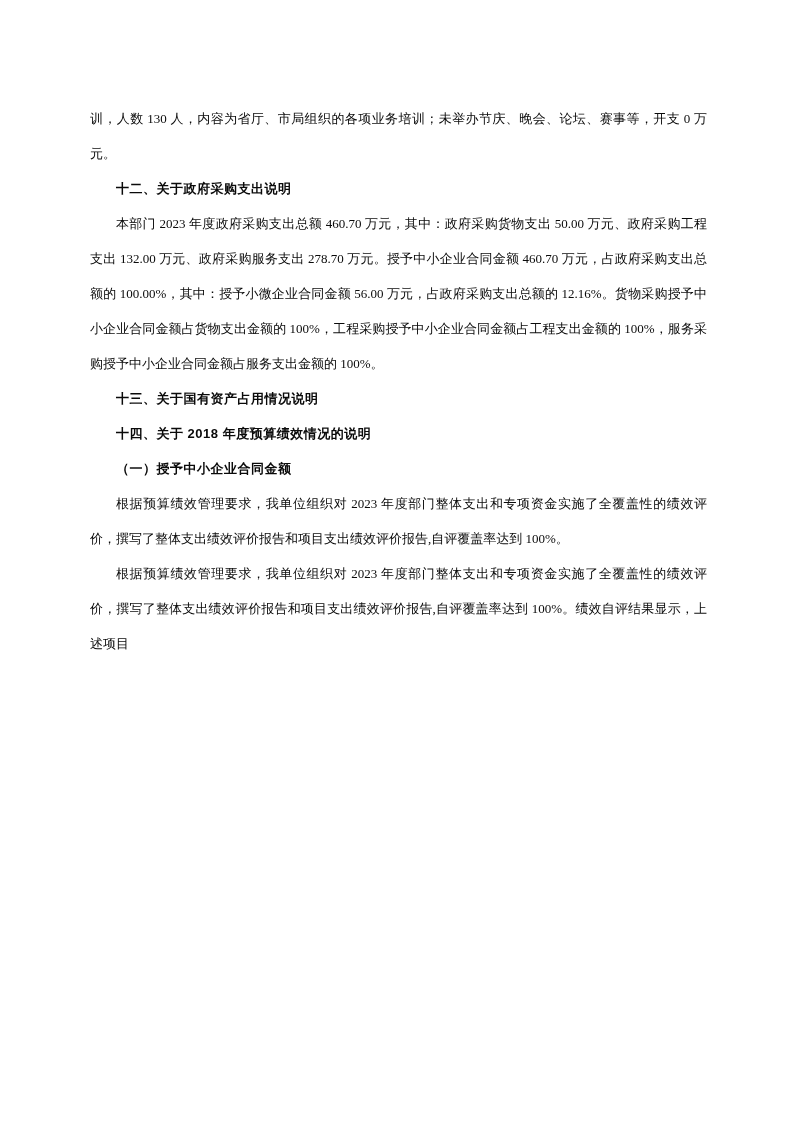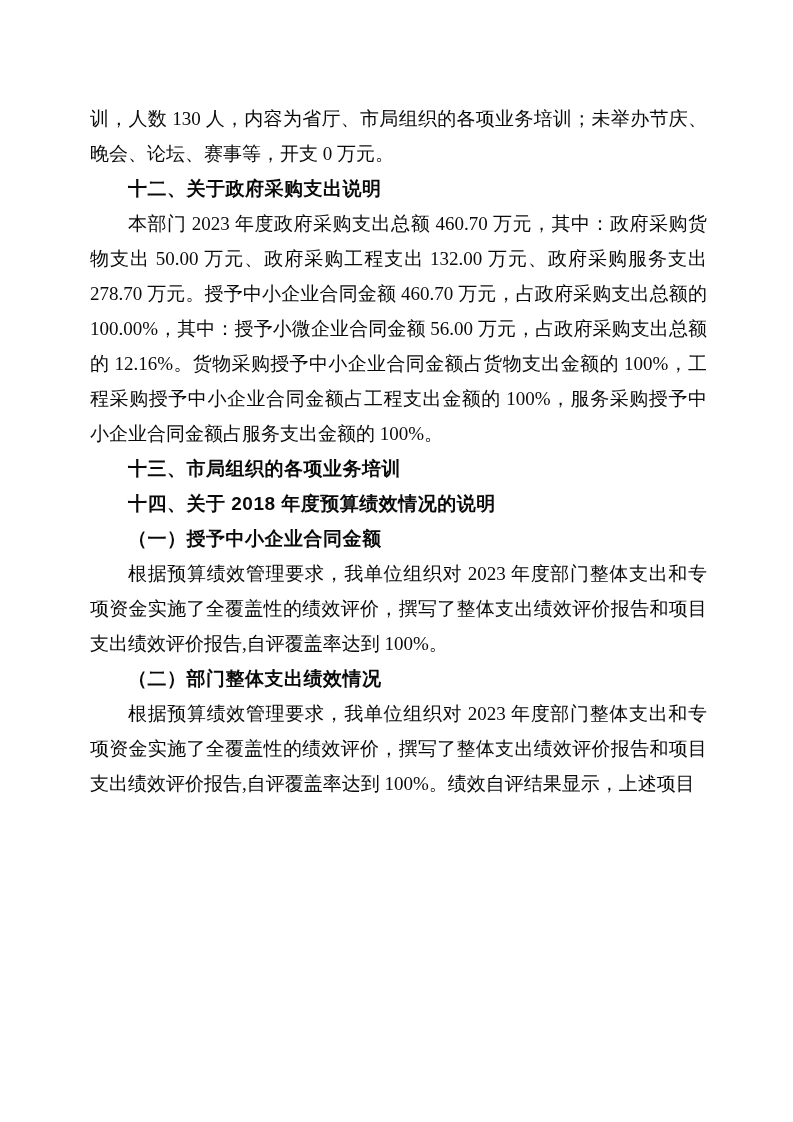--- a/index.html
+++ b/index.html
@@ -10,21 +10,21 @@
   .page {
     position: relative;
     width: 793px;
     height: 1122px;
     margin: 0 auto;
     background: #ffffff;
     box-sizing: border-box;
     padding: 101px 86px 0 90px;
     color: #0a0a0a;
     font-family: "Liberation Serif", "DejaVu Serif", serif;
-    font-size: 19px;
+    font-size: 13px;
     line-height: 35px;
     overflow: hidden;
   }
   .page p {
     margin: 0;
     padding: 0;
     text-align: justify;
   }
   .body-para {
     text-indent: 2em;
@@ -43,25 +43,24 @@
 </head>
 <body>
 
 <div class="page">
   <p class="body-para continuation">训，人数 130 人，内容为省厅、市局组织的各项业务培训；未举办节庆、晚会、论坛、赛事等，开支 0 万元。</p>
 
   <p class="heading">十二、关于政府采购支出说明</p>
 
   <p class="body-para">本部门 2023 年度政府采购支出总额 460.70 万元，其中：政府采购货物支出 50.00 万元、政府采购工程支出 132.00 万元、政府采购服务支出 278.70 万元。授予中小企业合同金额 460.70 万元，占政府采购支出总额的 100.00%，其中：授予小微企业合同金额 56.00 万元，占政府采购支出总额的 12.16%。货物采购授予中小企业合同金额占货物支出金额的 100%，工程采购授予中小企业合同金额占工程支出金额的 100%，服务采购授予中小企业合同金额占服务支出金额的 100%。</p>
 
-  <p class="heading">十三、市局组织的各项业务培训</p>
+  <p class="heading">十三、关于国有资产占用情况说明</p>
 
 
   <p class="heading">十四、关于 2018 年度预算绩效情况的说明</p>
 
   <p class="subheading">（一）授予中小企业合同金额</p>
 
   <p class="body-para">根据预算绩效管理要求，我单位组织对 2023 年度部门整体支出和专项资金实施了全覆盖性的绩效评价，撰写了整体支出绩效评价报告和项目支出绩效评价报告,自评覆盖率达到 100%。</p>
 
-  <p class="subheading">（二）部门整体支出绩效情况</p>
 
   <p class="body-para">根据预算绩效管理要求，我单位组织对 2023 年度部门整体支出和专项资金实施了全覆盖性的绩效评价，撰写了整体支出绩效评价报告和项目支出绩效评价报告,自评覆盖率达到 100%。绩效自评结果显示，上述项目</p>
 </div>
 
 </body></html>

